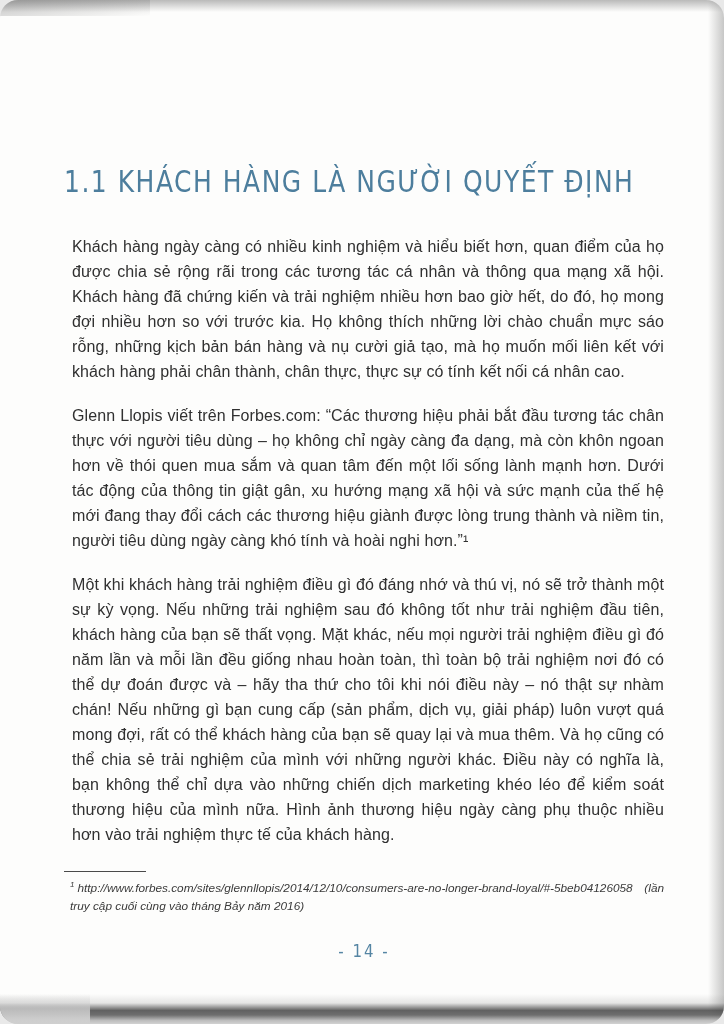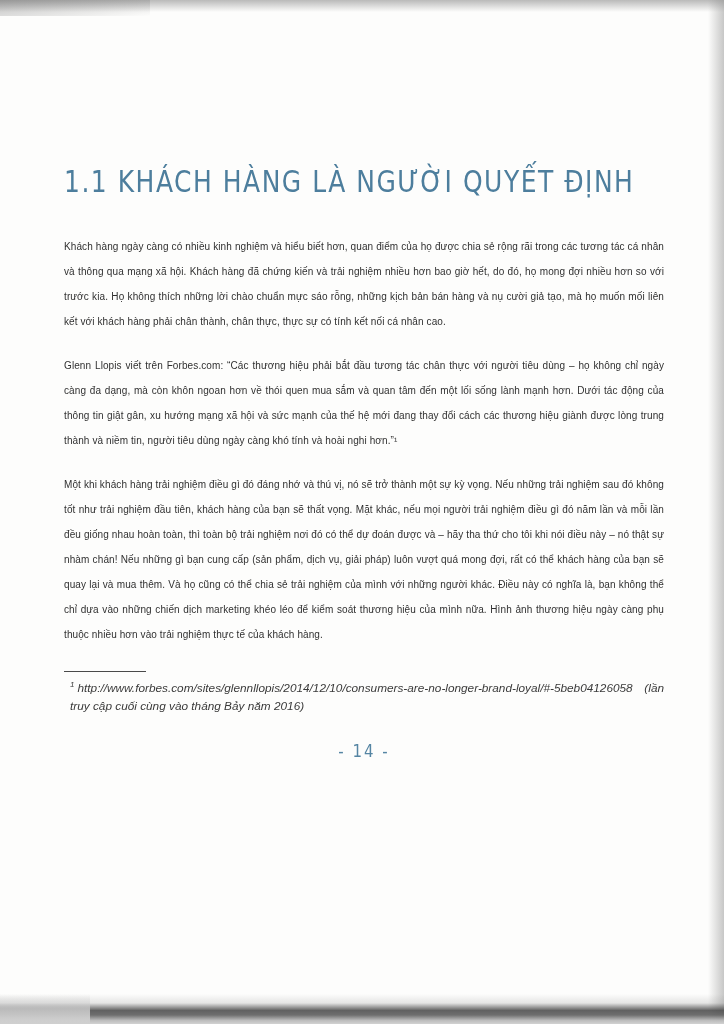--- a/index.html
+++ b/index.html
@@ -8,20 +8,21 @@
     background: #e9e9e9;
     font-family: "Liberation Sans", sans-serif;
   }
   .scan {
     position: relative;
     width: 724px;
     height: 1024px;
     margin: 0 auto;
     background: #fdfdfc;
     overflow: hidden;
+    border-radius: 18px;
   }
   
   .edge-top {
     position: absolute; top: 0; left: 0; right: 0; height: 12px;
     background: linear-gradient(to bottom, rgba(130,130,130,0.55), rgba(130,130,130,0));
     z-index: 3;
   }
   .edge-top-left {
     position: absolute; top: 0; left: 0; width: 150px; height: 16px;
     background: linear-gradient(to bottom right, rgba(110,110,110,0.45), rgba(110,110,110,0));
@@ -65,23 +66,23 @@
     font-family: "DejaVu Sans", sans-serif;
     font-weight: 500;
     font-size: 25px;
     letter-spacing: 1.5px;
     transform: scaleY(1.22);
     transform-origin: left center;
     white-space: nowrap;
   }
 
   .body-copy p {
-    margin: 0 0 19px 0;
+    margin: 0 0 19px 8px;
     color: #303030;
-    font-size: 10px;
+    font-size: 16px;
     line-height: 25px;
     text-align: justify;
     letter-spacing: 0.1px;
   }
 
   .footnote {
     margin-top: 24px;
     color: #3a3a3a;
   }
   .footnote-rule {

